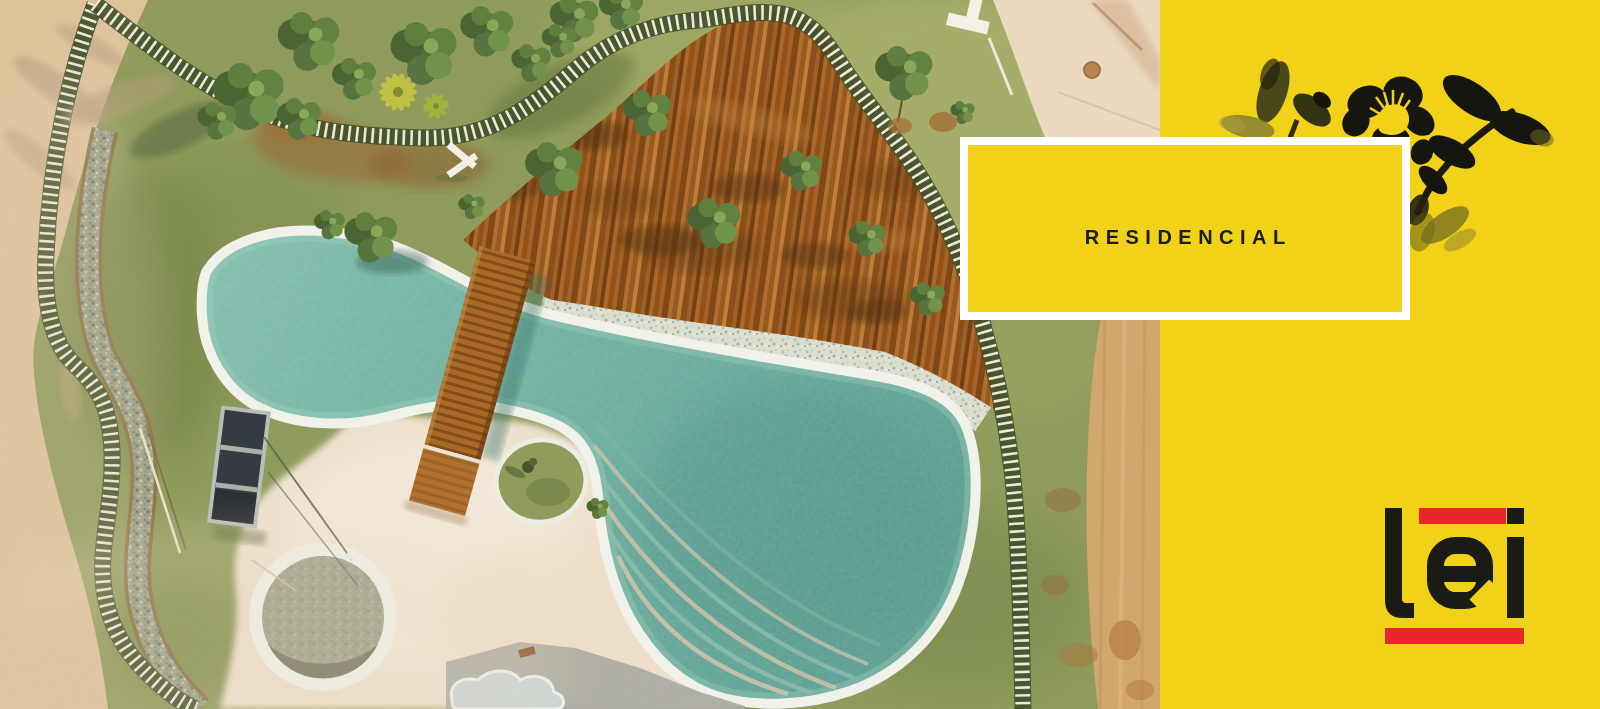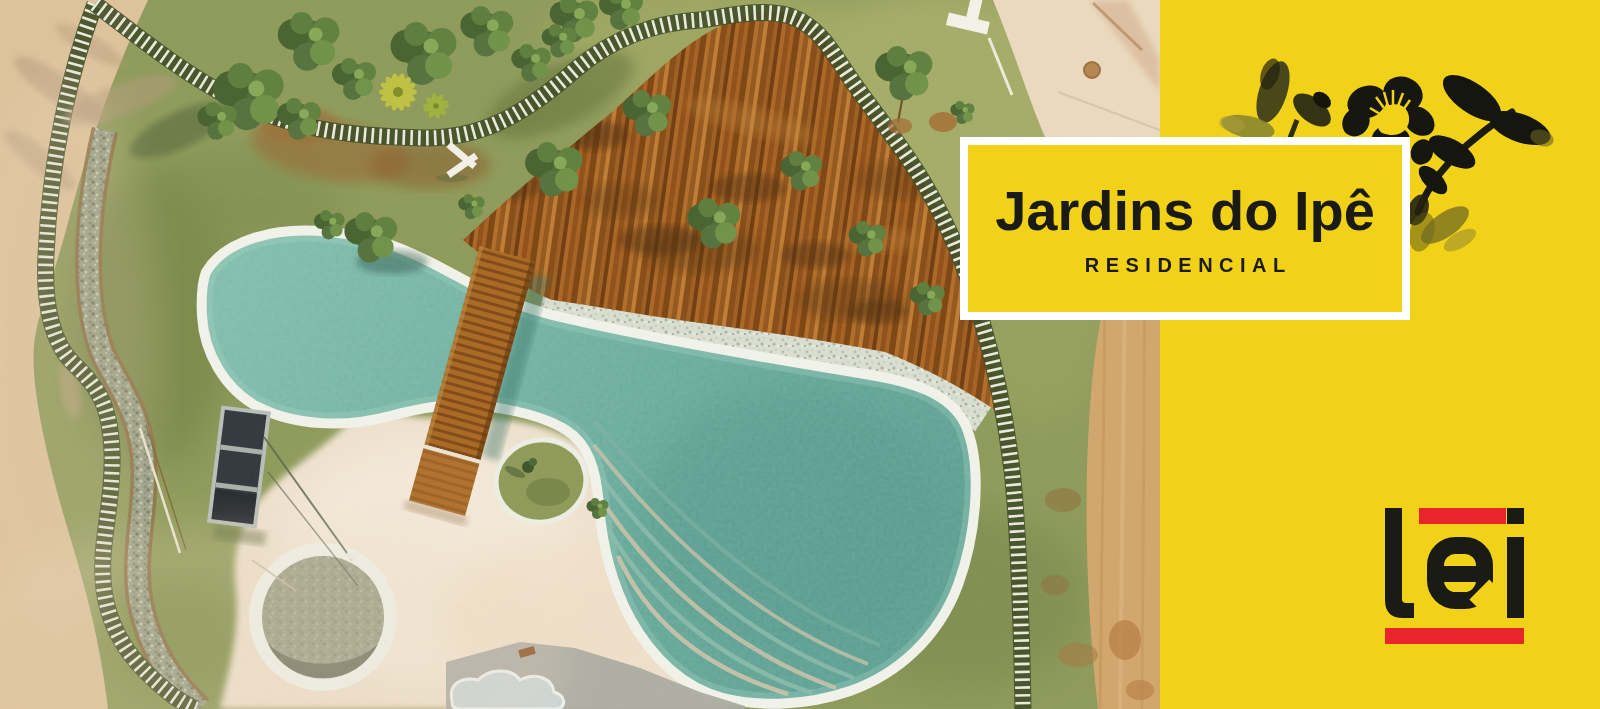--- a/index.html
+++ b/index.html
@@ -406,15 +406,14 @@
     </g>
     <g fill="#1b1b15">
       <rect x="124" y="2" width="17" height="16"></rect>
       <rect x="124" y="31" width="17" height="81"></rect>
     </g>
     <rect x="2" y="122" width="139" height="16" fill="#E8252A"></rect>
   </svg>
 </div>
 
 <div class="badge">
-  <h1>Jardins do Ipê</h1>
   <div class="sub">RESIDENCIAL</div>
 </div>
 
 </body></html>

